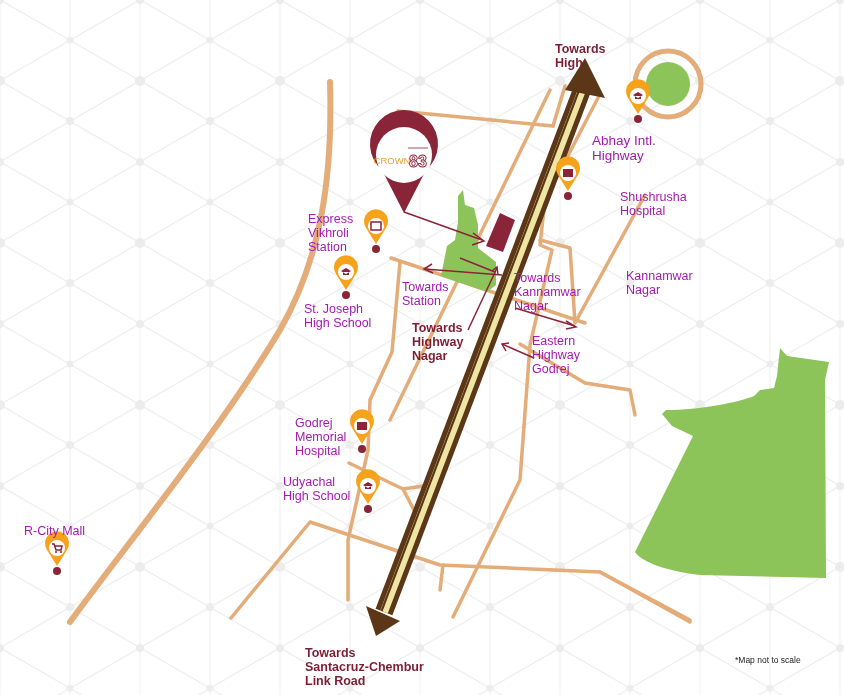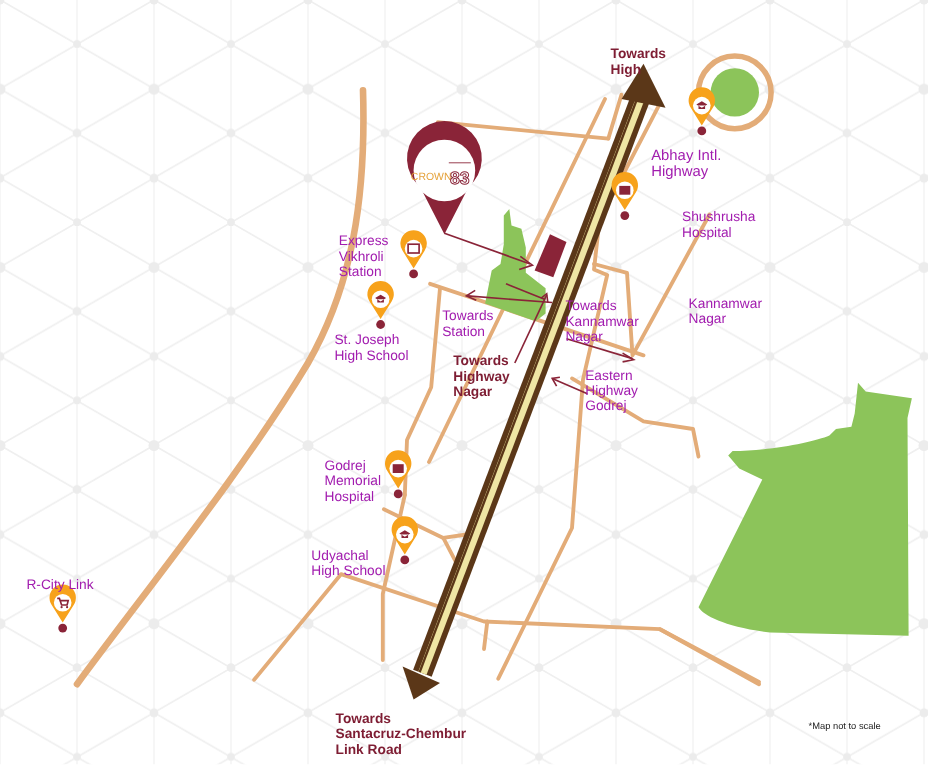--- a/index.html
+++ b/index.html
@@ -213,22 +213,22 @@
   <div>St. Joseph</div>
   <div>High School</div>
 </div>
 
 <div class="lbl" style="left:295px;top:416px;">
   <div>Godrej</div>
   <div>Memorial</div>
   <div>Hospital</div>
 </div>
 
-<div class="lbl" style="left:283px;top:498px;">
+<div class="lbl" style="left:283px;top:475px;">
   <div>Udyachal</div>
   <div>High School</div>
 </div>
 
 <div class="lbl" style="left:24px;top:524px;">
-  <div>R-City Link</div>
+  <div>R-City Mall</div>
 </div>
 
 <div class="note" style="left:735px;top:655px;">*Map not to scale</div>
 
 </body></html>

